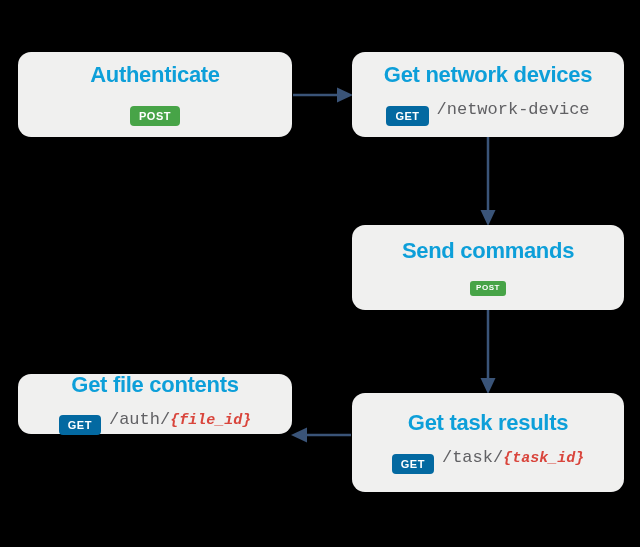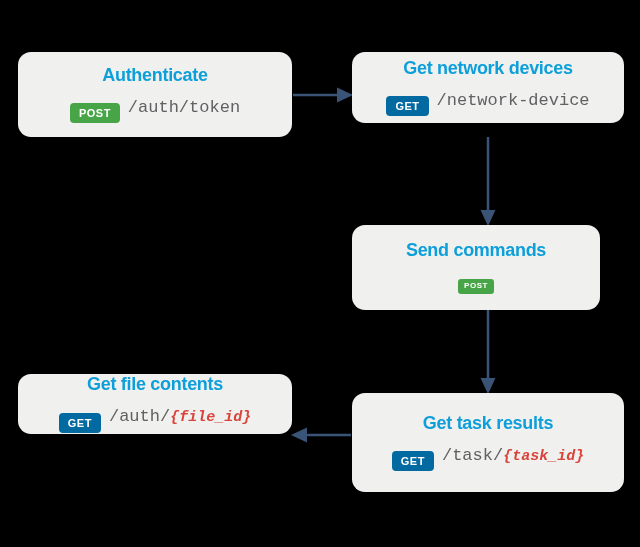--- a/index.html
+++ b/index.html
@@ -30,21 +30,21 @@
     display: flex;
     flex-direction: column;
     align-items: center;
     justify-content: center;
     gap: 7px;
     box-sizing: border-box;
     padding: 4px 10px;
   }
   .node-title {
     color: #0d9fd9;
-    font-size: 18px;
+    font-size: 22px;
     font-weight: 700;
     letter-spacing: -0.3px;
     white-space: nowrap;
     line-height: 1.05;
   }
   .node-method-row {
     display: flex;
     align-items: center;
     gap: 8px;
     white-space: nowrap;
@@ -78,22 +78,22 @@
   .node.small .badge {
     font-size: 8px;
     padding: 3px 6px;
     border-radius: 3px;
   }
   .node.small .node-method-row { gap: 4px; }
   .node.small .path { font-size: 10px; }
 
   
   #node-0 { left: 18px;  top: 52px;  width: 274px; height: 85px; }
-  #node-1 { left: 352px; top: 52px;  width: 272px; height: 71px; }
-  #node-2 { left: 352px; top: 225px; width: 248px; height: 85px; }
+  #node-1 { left: 352px; top: 52px;  width: 272px; height: 85px; }
+  #node-2 { left: 352px; top: 225px; width: 272px; height: 85px; }
   #node-3 { left: 352px; top: 393px; width: 272px; height: 99px; }
   #node-4 { left: 18px;  top: 374px; width: 274px; height: 60px; }
 
   .arrow-line { stroke: #3a5478; stroke-width: 2.5; }
   .arrow-head { fill: #3a5478; }
 </style>
 </head>
 <body>
 
 <div class="canvas">
@@ -114,21 +114,20 @@
     <g>
       <line class="arrow-line" x1="351" y1="435" x2="307" y2="435"></line>
       <polygon class="arrow-head" points="307,427.5 307,442.5 291,435"></polygon>
     </g>
   </svg>
 
   <div class="node" id="node-0">
     <div class="node-title">Authenticate</div>
     <div class="node-method-row">
       <span class="badge badge-post">POST</span>
-      <span class="path"><span>/auth/token</span><span class="param"></span></span>
     </div>
   </div>
 
   <div class="node" id="node-1">
     <div class="node-title">Get network devices</div>
     <div class="node-method-row">
       <span class="badge badge-get">GET</span>
       <span class="path"><span>/network-device</span><span class="param"></span></span>
     </div>
   </div>

